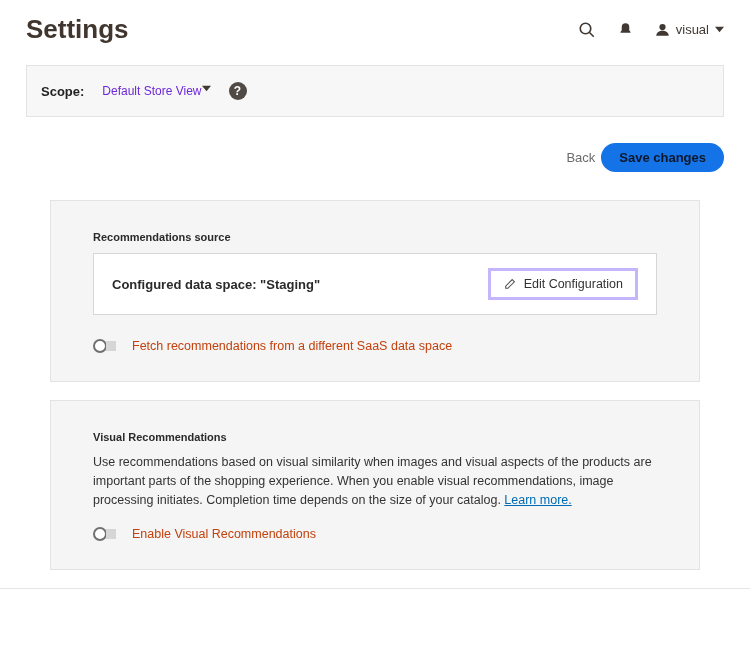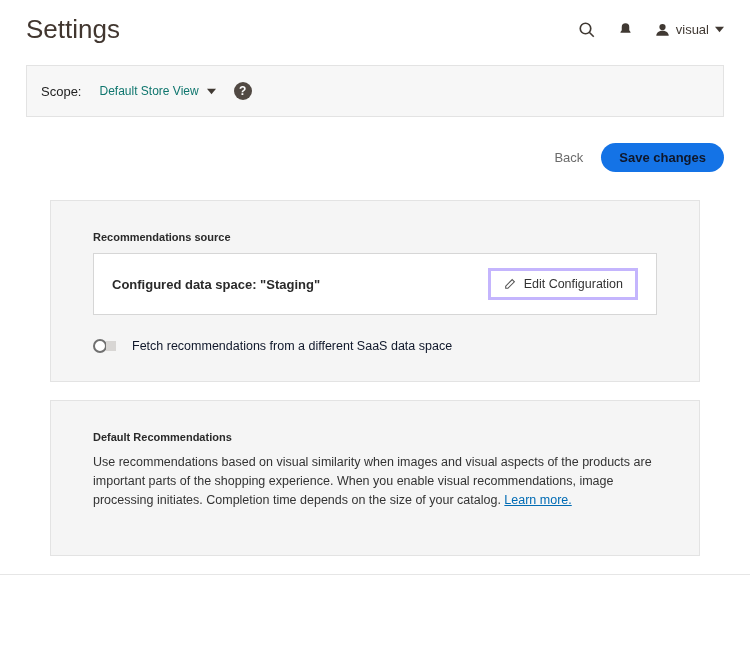--- a/index.html
+++ b/index.html
@@ -1,40 +1,40 @@
 <!DOCTYPE html>
 <html><head>
   <meta charset="utf-8">
   <style>
     * { box-sizing: border-box; margin: 0; padding: 0; }
     body { font-family: -apple-system, BlinkMacSystemFont, "Segoe UI", Helvetica, Arial, sans-serif; font-size: 13px; color: #333; background: #fff; width: 750px; }
     .header { display: flex; align-items: center; justify-content: space-between; padding: 14px 26px 10px 26px; }
-    .page-title { font-size: 26px; font-weight: 400; color: #41362f; }
+    .page-title { font-size: 26px; font-weight: 700; color: #41362f; }
     .header-icons { display: flex; align-items: center; gap: 22px; }
     .icon-btn { display: inline-flex; align-items: center; justify-content: center; cursor: pointer; color: #403933; }
     .admin-menu { display: inline-flex; align-items: center; gap: 6px; cursor: pointer; color: #403933; font-size: 13px; }
     .scope-bar { background: #f7f7f7; border: 1px solid #e3e3e3; margin: 10px 26px 0 26px; padding: 16px 14px; display: flex; align-items: center; gap: 18px; }
-    .scope-label { font-weight: 400; font-size: 13px; color: #222; }
-    .scope-select { display: inline-flex; align-items: center; gap: 8px; font-size: 12px; color: #0f766e; cursor: pointer; }
+    .scope-label { font-weight: 700; font-size: 13px; color: #222; }
+    .scope-select { display: inline-flex; font-size: 12px; color: #6d28d9; cursor: pointer; }
     .help-circle { width: 18px; height: 18px; border-radius: 50%; background: #514943; color: #fff; display: inline-flex; align-items: center; justify-content: center; font-size: 12px; font-weight: 700; cursor: pointer; }
-    .actions-row { display: flex; justify-content: flex-end; align-items: center; gap: 18px; padding: 26px 26px 14px 26px; }
+    .actions-row { display: flex; justify-content: flex-end; align-items: center; gap: 6px; padding: 26px 26px 14px 26px; }
     .back-link { color: #6b6b6b; font-size: 13px; cursor: pointer; }
     .save-btn { background: #1473e6; color: #0f172a; border: none; border-radius: 16px; padding: 7px 18px; font-size: 13px; font-weight: 600; cursor: pointer; }
     .panel { background: #f5f5f5; border: 1px solid #e3e3e3; margin: 14px 50px 18px 50px; padding: 30px 42px 28px 42px; }
     .panel-title { font-size: 11px; font-weight: 700; color: #2a2a2a; margin-bottom: 10px; }
     .panel-desc { font-size: 12.5px; color: #333; line-height: 1.5; margin-bottom: 18px; }
     .panel-desc a, .learn-more { color: #006bb4; text-decoration: underline; cursor: pointer; font-size: 12.5px; }
     .config-card { background: #fff; border: 1px solid #d6d6d6; display: flex; align-items: center; justify-content: space-between; padding: 14px 18px; margin-bottom: 24px; }
     .config-label { font-size: 13px; font-weight: 700; color: #2a2a2a; }
     .edit-btn { border: 3px solid #c4b5fd; background: #fff; padding: 6px 12px; font-size: 12.5px; color: #333; display: inline-flex; align-items: center; gap: 8px; cursor: pointer; }
     .toggle-row { display: flex; align-items: center; gap: 16px; }
     .toggle-track-group { display: inline-flex; align-items: center; cursor: pointer; }
     .toggle-circle { width: 14px; height: 14px; border: 2px solid #707070; border-radius: 50%; background: #fff; }
     .toggle-track { width: 10px; height: 10px; background: #d8d6d4; margin-left: -1px; }
-    .toggle-label { font-size: 12.5px; color: #0f172a; }
+    .toggle-label { font-size: 12.5px; color: #c2410c; }
     .bottom-line { border-top: 1px solid #e6e6e6; margin-top: 10px; }
     svg { display: block; }
   </style>
 </head>
 <body>
 
 <div class="header">
   <h1 class="page-title">Settings</h1>
   <div class="header-icons">
     <span class="icon-btn">
@@ -99,19 +99,26 @@
   <div class="toggle-row">
     <span class="toggle-track-group">
       <span class="toggle-circle"></span>
       <span class="toggle-track"></span>
     </span>
     <span class="toggle-label">Fetch recommendations from a different SaaS data space</span>
   </div>
 </div>
 
 <div class="panel">
-  <div class="panel-title">Default Recommendations</div>
+  <div class="panel-title">Visual Recommendations</div>
   <div class="panel-desc">
     <span>Use recommendations based on visual similarity when images and visual aspects of the products are important parts of the shopping experience. When you enable visual recommendations, image processing initiates. Completion time depends on the size of your catalog. </span><a class="learn-more">Learn more.</a>
+  </div>
+  <div class="toggle-row">
+    <span class="toggle-track-group">
+      <span class="toggle-circle"></span>
+      <span class="toggle-track"></span>
+    </span>
+    <span class="toggle-label">Enable Visual Recommendations</span>
   </div>
 </div>
 
 <div class="bottom-line"></div>
 
 </body></html>

